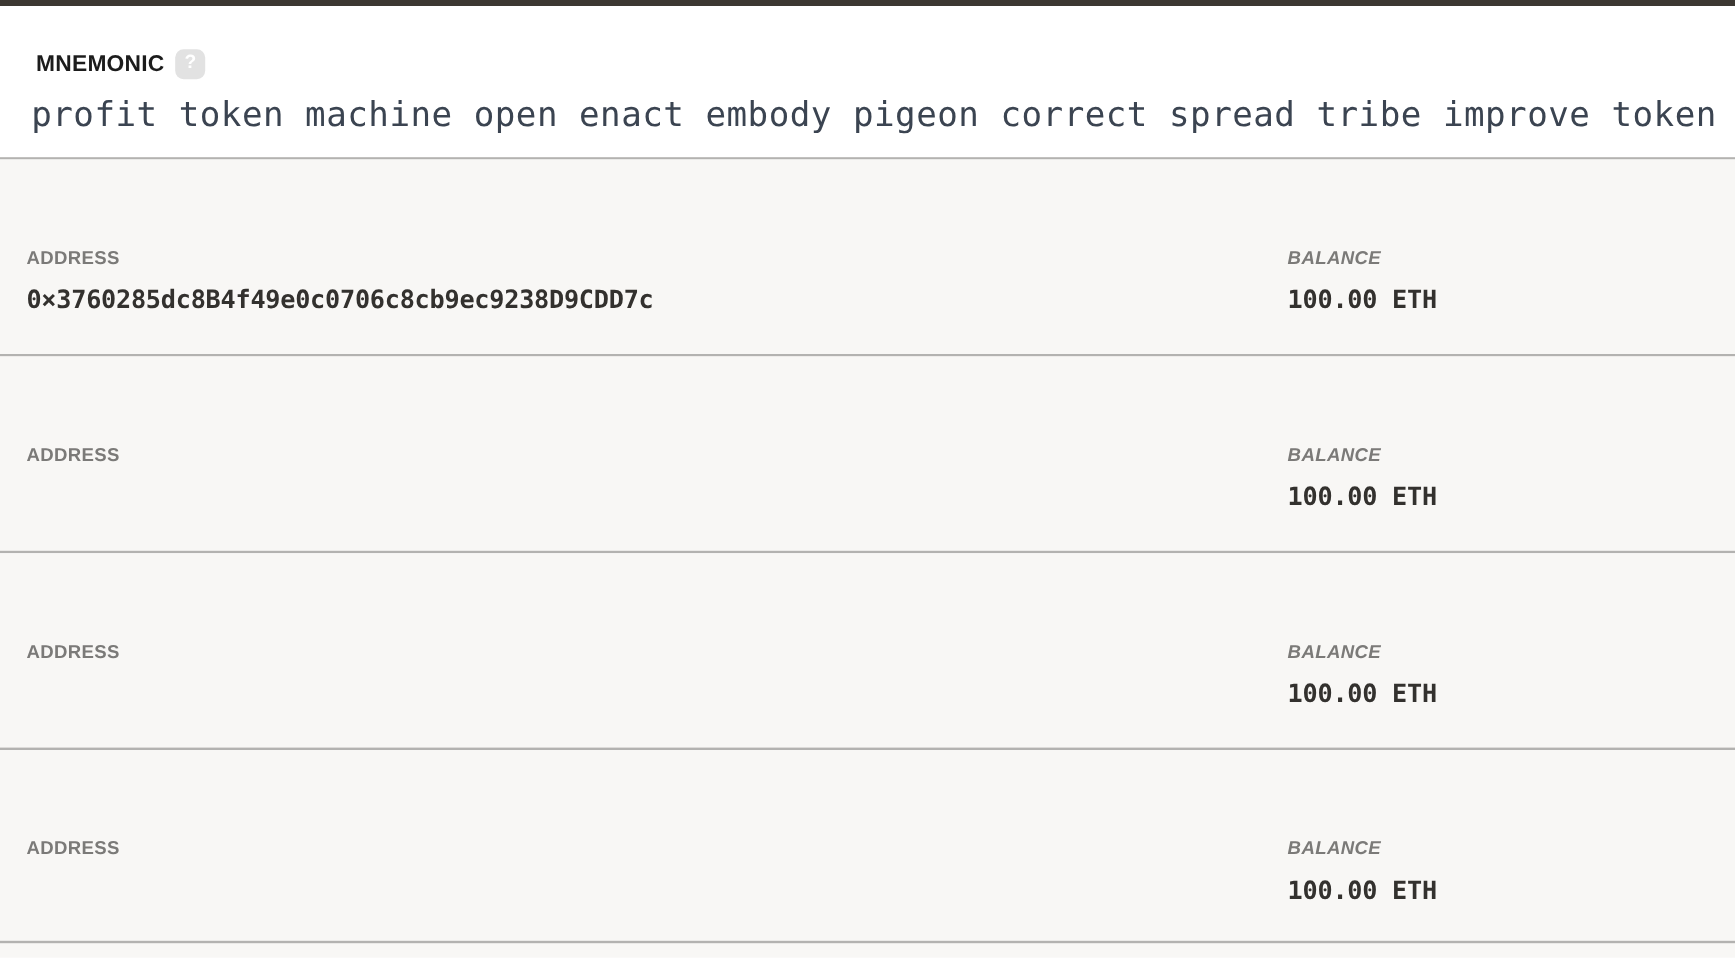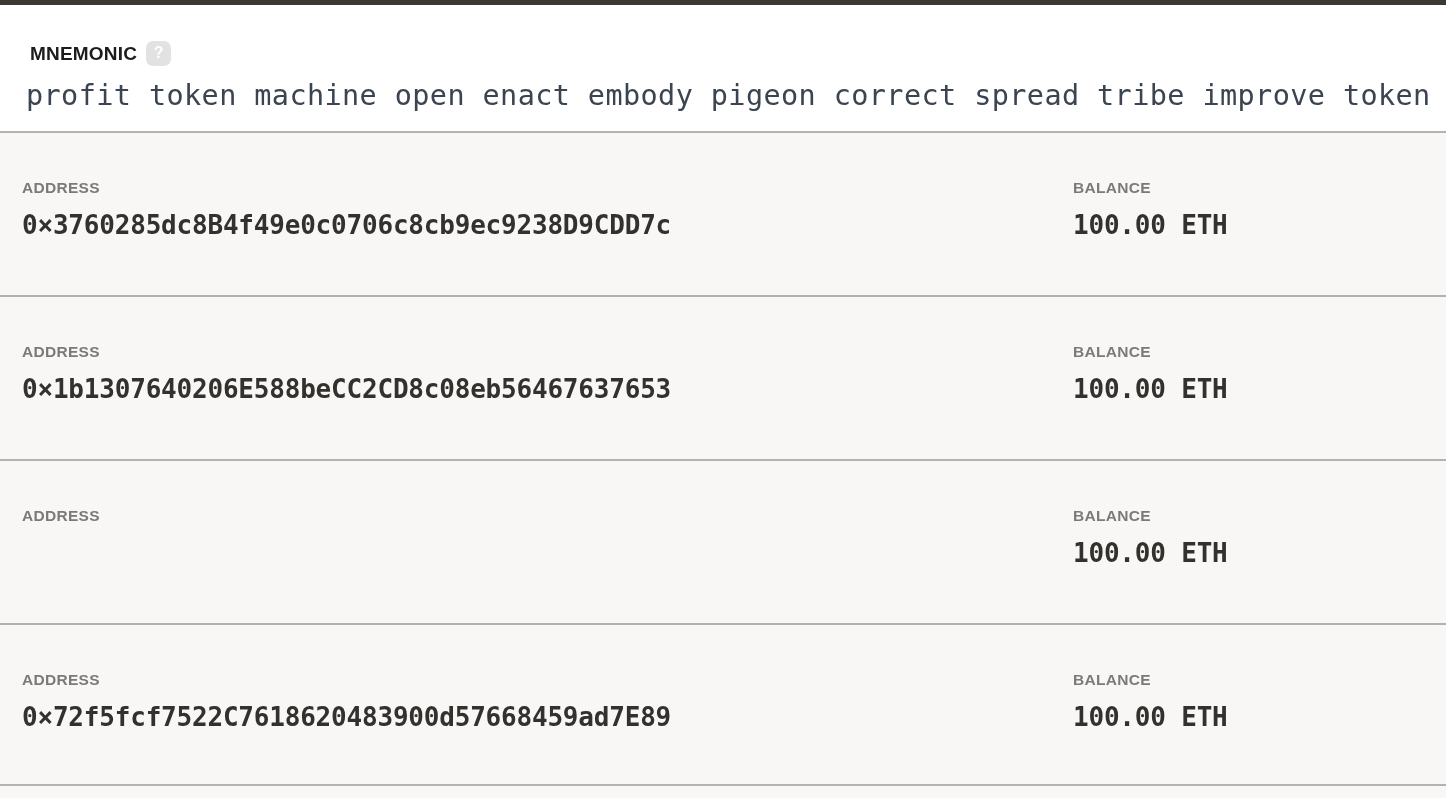--- a/index.html
+++ b/index.html
@@ -113,45 +113,46 @@
     height: 161px;
   }
 
   .col-label {
     font-family: "Liberation Sans", sans-serif;
     font-size: 15.5px;
     font-weight: bold;
     letter-spacing: 0.3px;
     color: #7b7a78;
     line-height: 1;
+    margin-top: 28px;
   }
 
   .mono-value {
     font-family: "DejaVu Sans Mono", "Liberation Mono", monospace;
-    font-size: 26px;
+    font-size: 21px;
     font-weight: bold;
     letter-spacing: -0.2px;
     color: #33312e;
     line-height: 1;
     white-space: nowrap;
   }
 
   .cell-address {
     position: absolute;
     left: 22px;
     top: 47px;
   }
   .cell-address .col-label { margin-bottom: 16px; }
 
   .cell-balance {
     position: absolute;
     left: 1073px;
     top: 47px;
   }
-  .cell-balance .col-label { margin-bottom: 16px; }
+  .cell-balance .col-label { margin-bottom: 16px; font-style: italic; }
 </style>
 </head>
 <body>
 
 <div id="app">
 
   <div class="top-strip"></div>
 
   <div class="mnemonic-panel">
     <div class="mnemonic-label-row">
@@ -170,42 +171,40 @@
       </div>
       <div class="cell-balance">
         <div class="col-label">BALANCE</div>
         <div class="mono-value">100.00 ETH</div>
       </div>
     </div>
 
     <div class="account-row">
       <div class="cell-address">
         <div class="col-label">ADDRESS</div>
-        <div class="mono-value">0×1b1307640206E588beCC2CD8c08eb56467637653</div>
-      </div>
-      <div class="cell-balance">
-        <div class="col-label">BALANCE</div>
-        <div class="mono-value">100.00 ETH</div>
-      </div>
-    </div>
-
-    <div class="account-row">
-      <div class="cell-address">
-        <div class="col-label">ADDRESS</div>
-      </div>
-      <div class="cell-balance">
-        <div class="col-label">BALANCE</div>
-        <div class="mono-value">100.00 ETH</div>
-      </div>
-    </div>
-
-    <div class="account-row">
-      <div class="cell-address">
-        <div class="col-label">ADDRESS</div>
-        <div class="mono-value">0×72f5fcf7522C7618620483900d57668459ad7E89</div>
+      </div>
+      <div class="cell-balance">
+        <div class="col-label">BALANCE</div>
+        <div class="mono-value">100.00 ETH</div>
+      </div>
+    </div>
+
+    <div class="account-row">
+      <div class="cell-address">
+        <div class="col-label">ADDRESS</div>
+      </div>
+      <div class="cell-balance">
+        <div class="col-label">BALANCE</div>
+        <div class="mono-value">100.00 ETH</div>
+      </div>
+    </div>
+
+    <div class="account-row">
+      <div class="cell-address">
+        <div class="col-label">ADDRESS</div>
       </div>
       <div class="cell-balance">
         <div class="col-label">BALANCE</div>
         <div class="mono-value">100.00 ETH</div>
       </div>
     </div>
 
   </div>
 </div>
 

